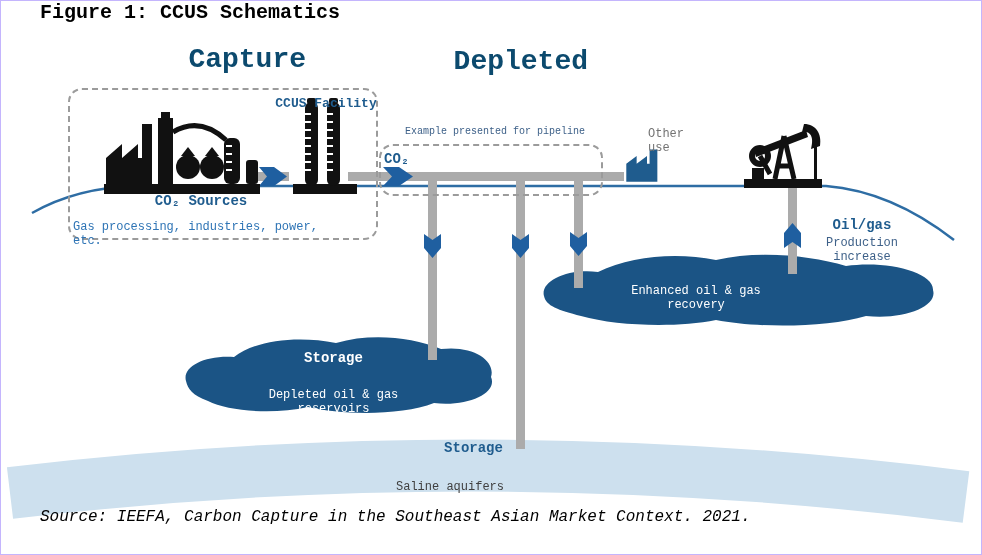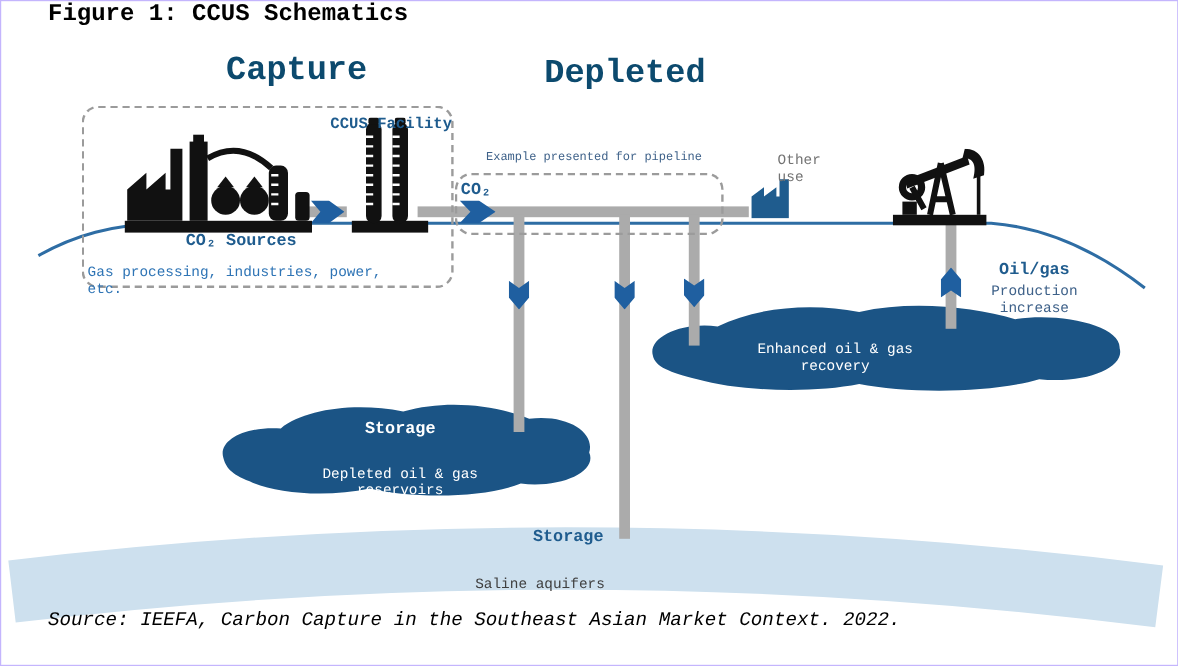--- a/index.html
+++ b/index.html
@@ -171,16 +171,16 @@
 
   <div class="abs z5 lbl lbl-oil-gas">Oil/gas</div>
   <div class="abs z5 lbl lbl-production">Production increase</div>
 
   <div class="abs z5 blob-sub lbl-util-sub">Enhanced oil &amp; gas recovery</div>
   <div class="abs z5 blob-title lbl-sto1-title">Storage</div>
   <div class="abs z5 blob-sub lbl-sto1-sub">Depleted oil &amp; gas reservoirs</div>
   <div class="abs z5 lbl lbl-aq-title">Storage</div>
   <div class="abs z5 lbl lbl-aq-sub">Saline aquifers</div>
 
-  <div class="abs z5 source-line">Source: IEEFA, Carbon Capture in the Southeast Asian Market Context. 2022.</div>
+  <div class="abs z5 source-line">Source: IEEFA, Carbon Capture in the Southeast Asian Market Context. 2021.</div>
 
  </div>
 </div>
 
 </body></html>

